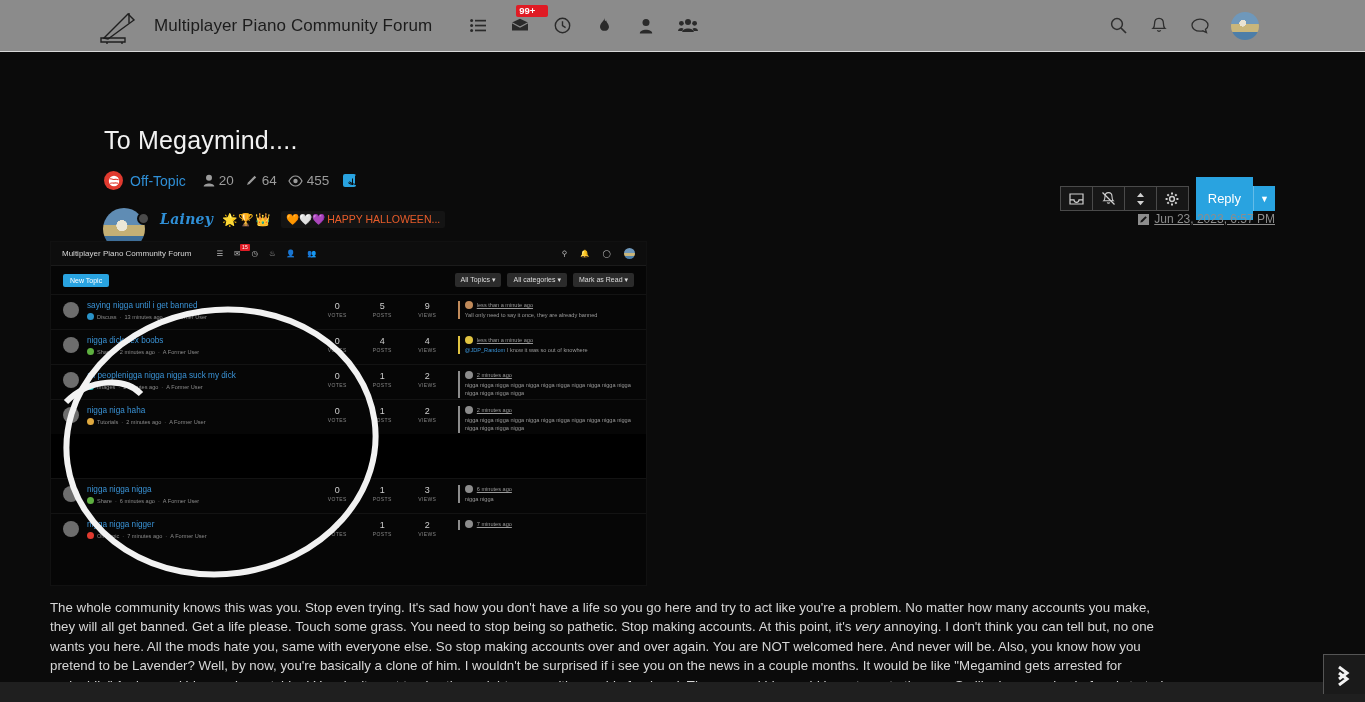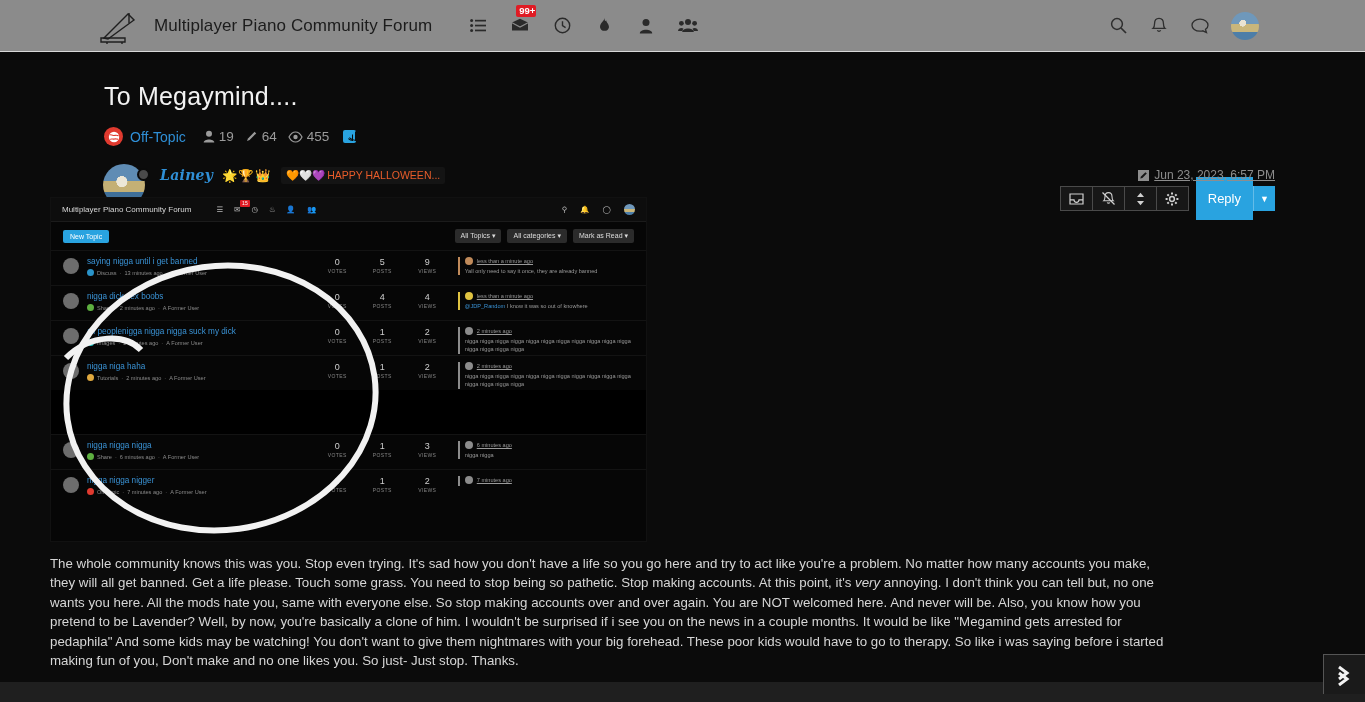--- a/index.html
+++ b/index.html
@@ -22,40 +22,40 @@
   .brand-title {
     font-size:17px; color:#1c1c1c; margin-left:14px; white-space:nowrap;
     letter-spacing:.1px;
   }
   .nav-icons { display:flex; align-items:center; margin-left:36px; gap:22px; }
   .nav-ic { width:20px; height:20px; position:relative; display:flex;
             align-items:center; justify-content:center; color:#2a2a2a; cursor:pointer; }
   .badge-99 {
     position:absolute; top:-11px; left:6px;
     background:#e01b24; color:#fff; font-size:9.5px; font-weight:bold;
-    border-radius:2px; padding:1px 1px 1px 3px; line-height:1.1;
+    border-radius:2px; padding:1px 13px 1px 3px; line-height:1.1;
   }
   .nav-right {
     margin-left:auto; display:flex; align-items:center; gap:21px; margin-right:106px;
   }
   .nav-right .nav-ic { color:#2e2e2e; }
   .avatar-nav {
     width:28px; height:28px; border-radius:50%;
     background:
       radial-gradient(circle at 42% 40%, #e9e3d3 0 14%, transparent 15%),
       linear-gradient(#6f98bb 0 44%, #c9b67b 44% 70%, #4d7ea8 70% 100%);
     overflow:hidden; cursor:pointer;
   }
 
   
   .page { position:absolute; top:52px; left:0; width:1365px; height:650px; background:#0b0b0b; }
 
   .topic-head { padding:30px 0 0 104px; }
   .topic-title {
-    font-size:25px; color:#f2f2f2; font-weight:400; letter-spacing:.2px;
+    font-size:25px; color:#f2f2f2; font-weight:400; letter-spacing:.2px;margin-top:44px;
   }
   .topic-meta { display:flex; align-items:center; margin-top:16px; gap:7px; }
   .cat-icon {
     width:19px; height:19px; border-radius:50%; background:#e03a2f;
     display:flex; align-items:center; justify-content:center;
     color:#fff; font-size:12px;
   }
   .cat-name { color:#2f8fd6; font-size:14px; margin-right:6px; }
   .stat { display:flex; align-items:center; gap:4px; color:#9b9b9b; font-size:13.5px; margin-left:4px; }
   .rss-ic {
@@ -285,21 +285,21 @@
           <circle cx="6" cy="6" r="5.2" fill="#fff"></circle>
           <path d="M1.6 4 C4 3.2 5 5 7 4.4 C9 3.8 9.8 5 10.6 4.6 M2 8.4 C3.6 7.2 5 8.6 6.4 8 C7.8 7.4 9 8.6 10 8" fill="none" stroke="#e03a2f" stroke-width="1.1"></path>
         </svg>
       </div>
       <div class="cat-name">Off-Topic</div>
       <div class="stat">
         <svg width="12" height="13" viewBox="0 0 12 13">
           <circle cx="6" cy="3.7" r="3" fill="#9b9b9b"></circle>
           <path d="M.7 12.6 C.7 8.5 11.3 8.5 11.3 12.6 Z" fill="#9b9b9b"></path>
         </svg>
-        <span>19</span>
+        <span>20</span>
       </div>
       <div class="stat">
         <svg width="13" height="13" viewBox="0 0 13 13">
           <path d="M2 11 L3 8.4 L9.6 1.8 L11.2 3.4 L4.6 10 Z" fill="#9b9b9b"></path>
         </svg>
         <span>64</span>
       </div>
       <div class="stat">
         <svg width="15" height="12" viewBox="0 0 15 12">
           <path d="M7.5 1 C3.5 1 1 6 1 6 C1 6 3.5 11 7.5 11 C11.5 11 14 6 14 6 C14 6 11.5 1 7.5 1Z" fill="none" stroke="#9b9b9b" stroke-width="1.2"></path>

